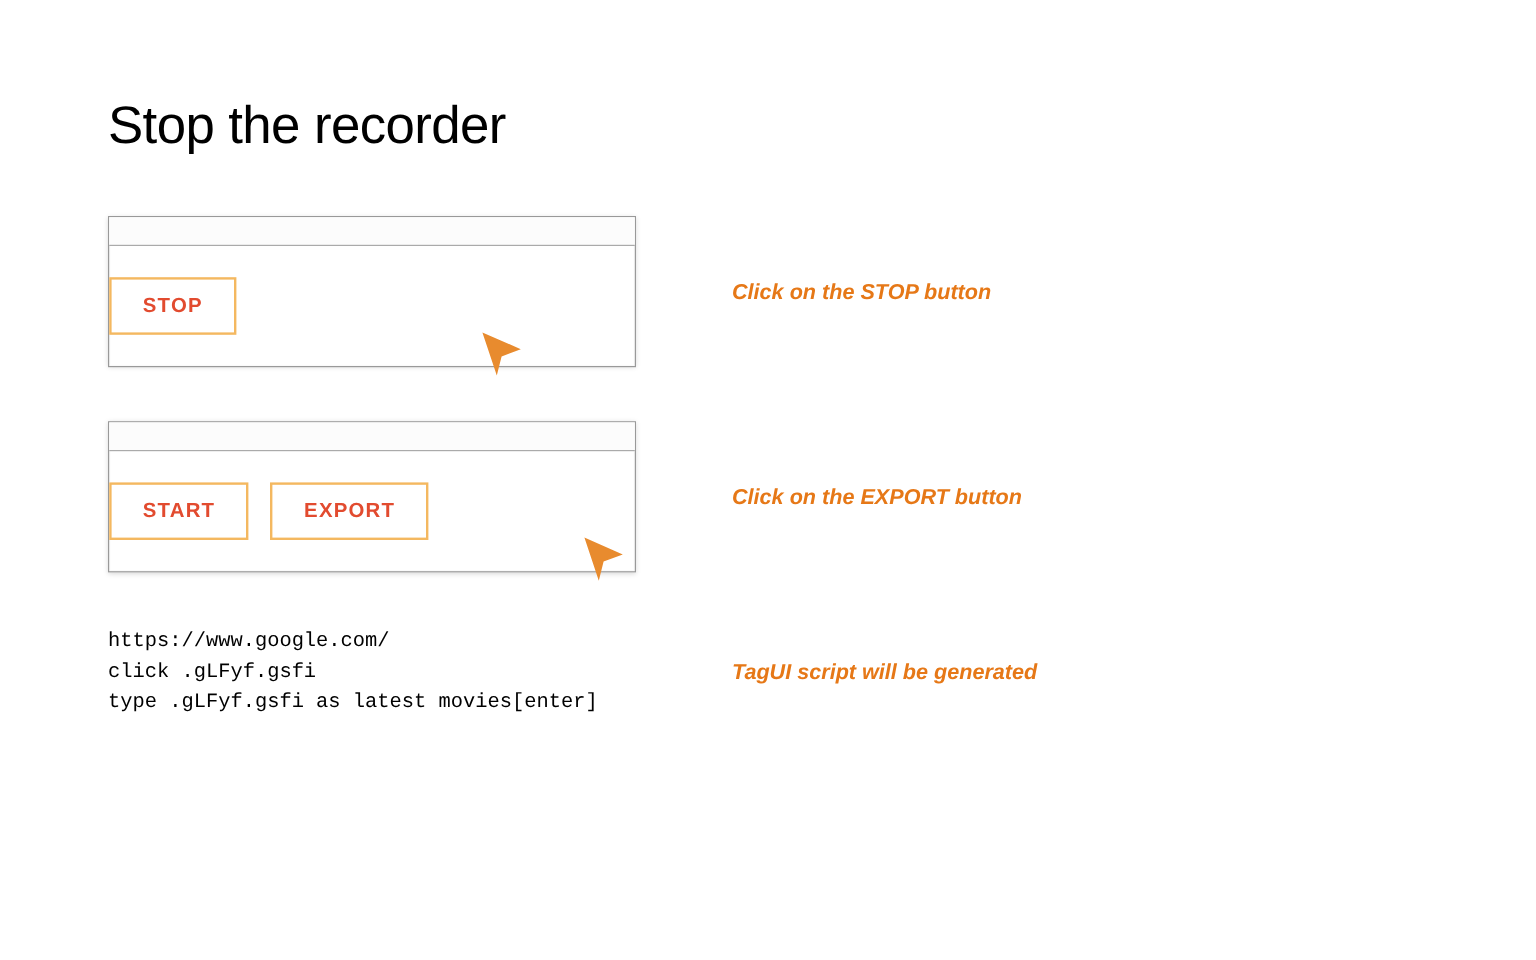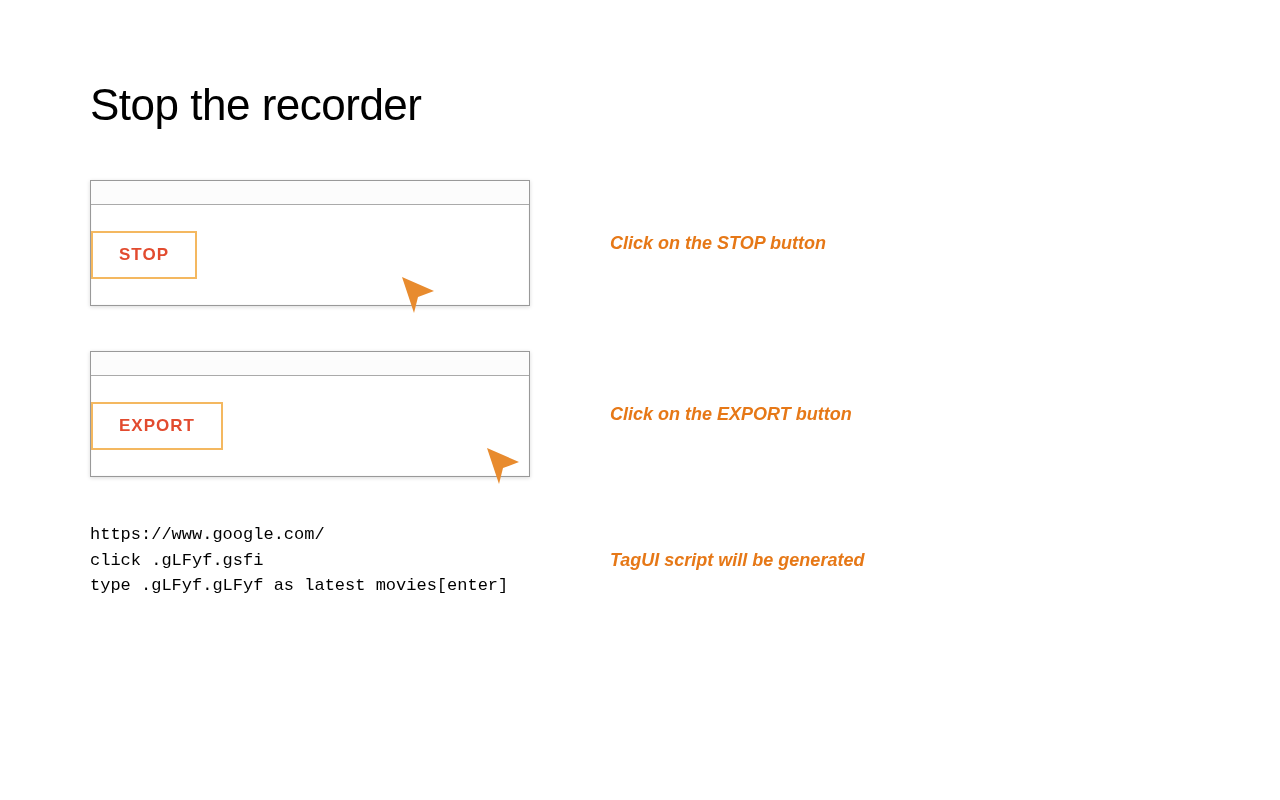--- a/index.html
+++ b/index.html
@@ -116,36 +116,37 @@
   <div class="right-col">
     <div class="caption">Click on the STOP button</div>
   </div>
 </div>
 
 <div class="content-row row2">
   <div class="left-col">
     <div class="panel">
       <div class="panel-header"></div>
       <div class="panel-body">
+        <button class="rec-btn">START</button>
         <button class="rec-btn">EXPORT</button>
       </div>
     </div>
     <div class="cursor-wrap" style="left:395px; top:95px;">
       <svg class="cursor-svg" viewBox="0 0 36 40">
         <path d="M2 2 L34 16 L18 22 L14 38 Z" fill="#e88b2e"></path>
       </svg>
     </div>
   </div>
   <div class="right-col">
     <div class="caption">Click on the EXPORT button</div>
   </div>
 </div>
 
 <div class="content-row row3">
   <div class="left-col">
     <div class="script-block"><span>https://www.google.com/</span>
 <span>click .gLFyf.gsfi</span>
-<span>type .gLFyf.gLFyf as latest movies[enter]</span></div>
+<span>type .gLFyf.gsfi as latest movies[enter]</span></div>
   </div>
   <div class="right-col">
     <div class="caption">TagUI script will be generated</div>
   </div>
 </div>
 
 </body></html>

